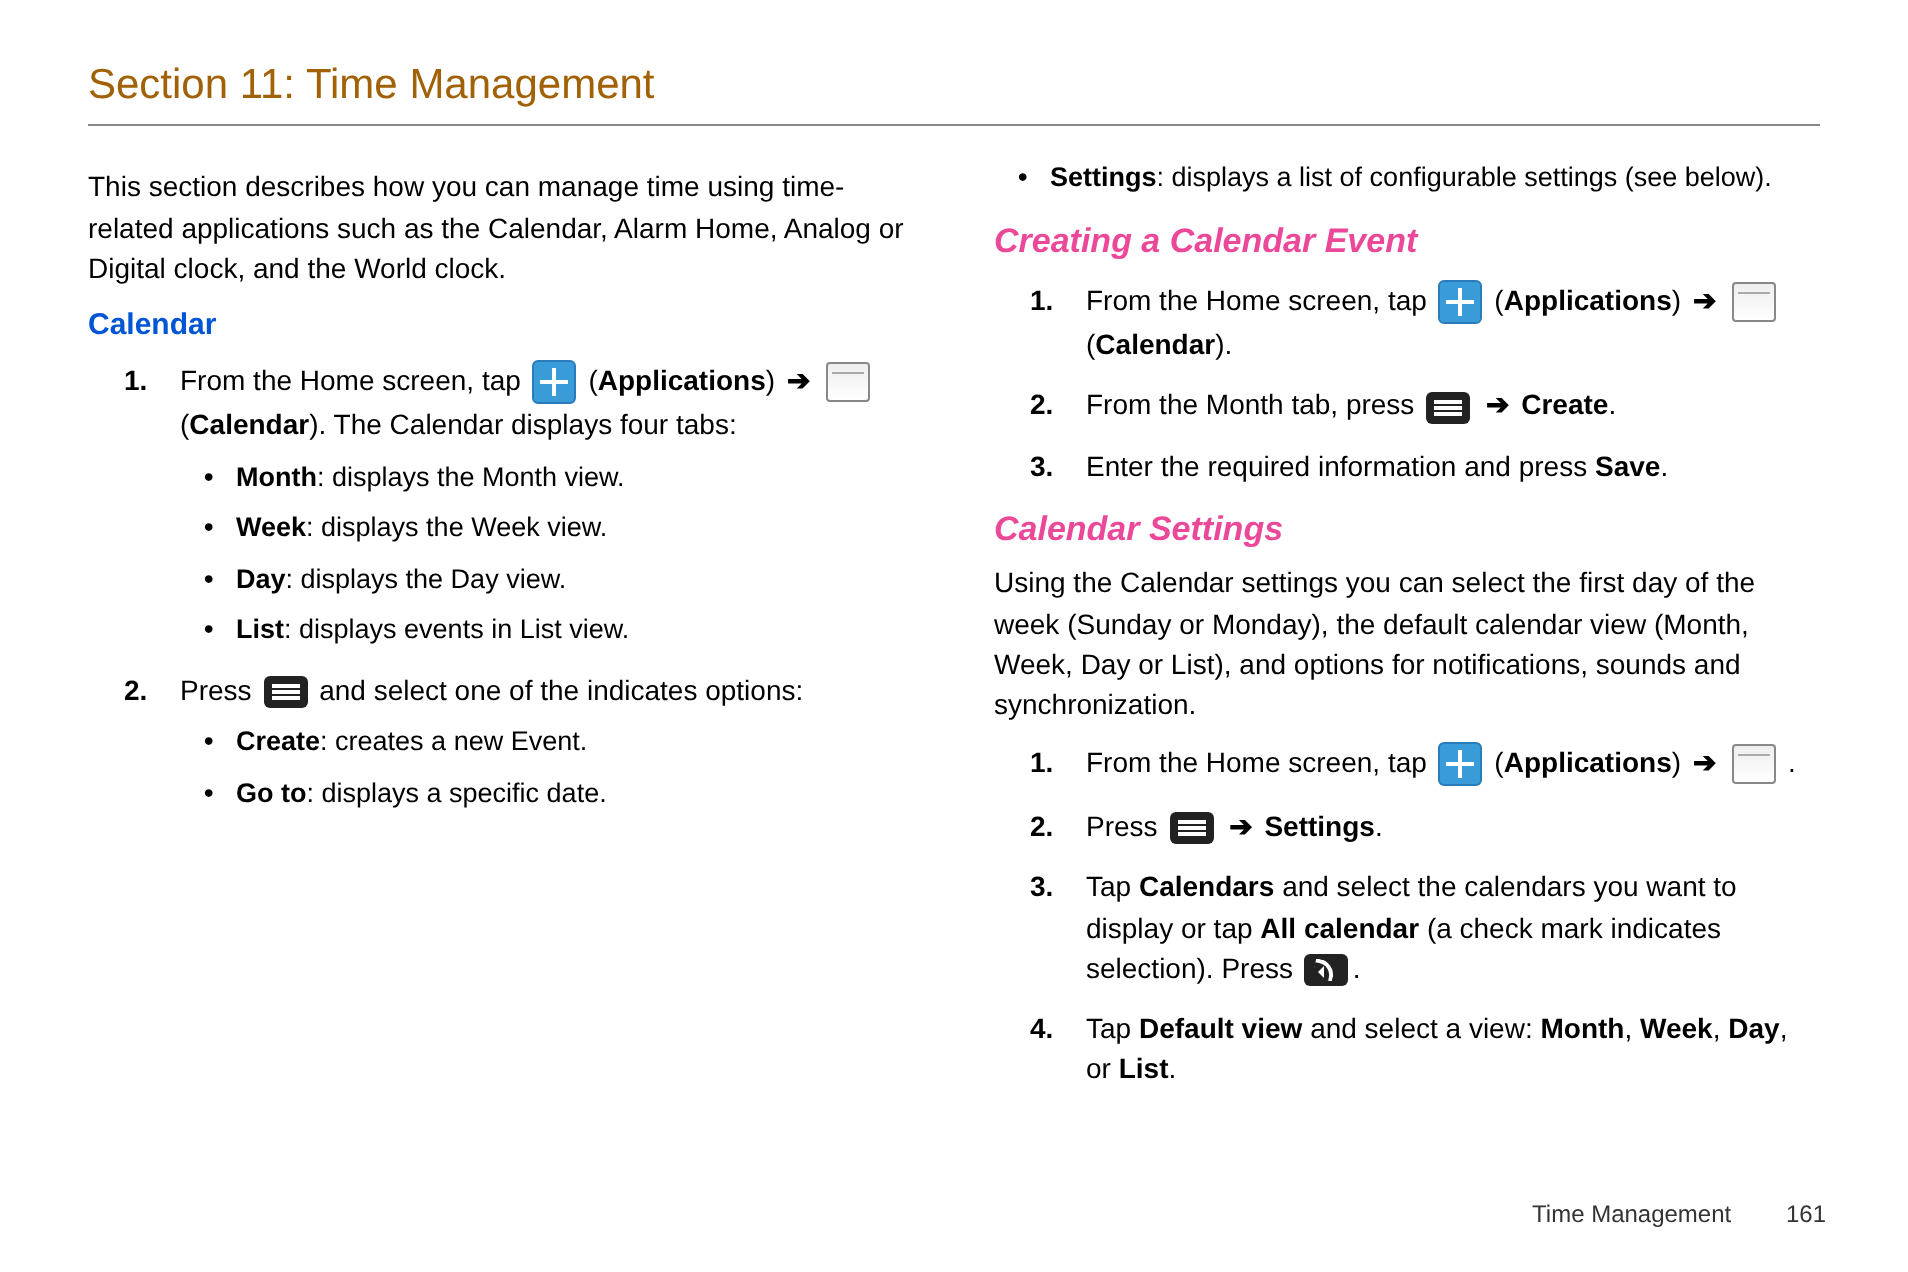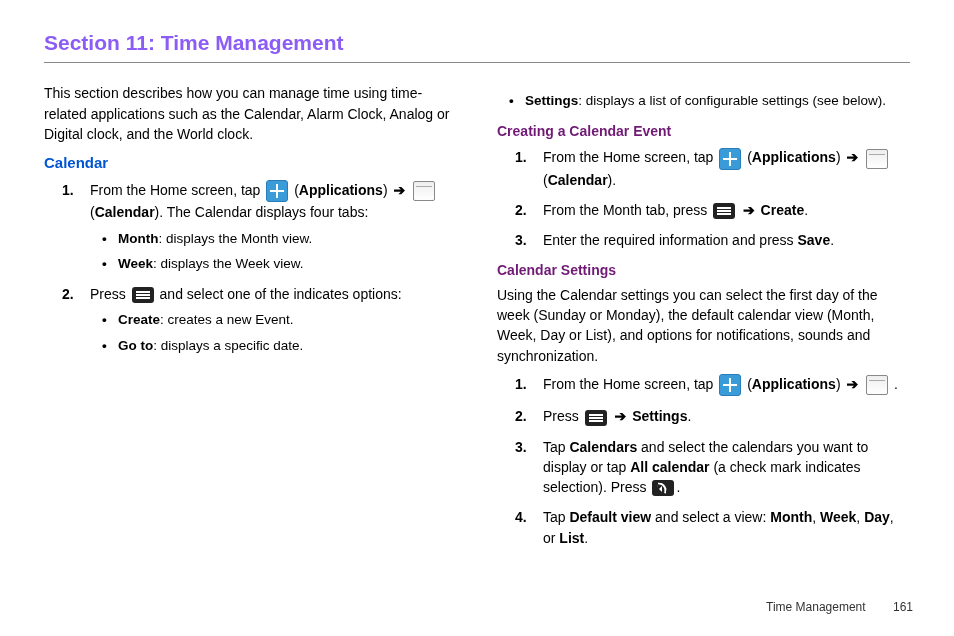--- a/index.html
+++ b/index.html
@@ -7,23 +7,23 @@
     padding: 28px 44px 20px 44px;
     font-family: Arial, Helvetica, sans-serif;
     font-size: 14px;
     color: #000;
     width: 954px;
     height: 636px;
     box-sizing: border-box;
     line-height: 1.45;
   }
   h1.section-title {
-    color: #8b5cf6;
+    color: #a16207;
     font-size: 21px;
-    font-weight: bold;
+    font-weight: normal;
     margin: 0 0 4px 0;
     font-family: Arial, sans-serif;
   }
   .rule {
     border-top: 1px solid #888;
     margin-bottom: 16px;
   }
   .columns {
     display: flex;
     gap: 40px;
@@ -32,23 +32,24 @@
     flex: 1;
     min-width: 0;
   }
   .h2-blue {
     color: #0055d4;
     font-weight: bold;
     font-size: 15px;
     margin: 8px 0 4px 0;
   }
   .h3-blue-italic {
-    color: #701a75;
-    font-weight: bold;
-    font-size: 14px;
+    color: #ec4899;
+    font-weight: bold;
+    font-style: italic;
+    font-size: 17px;
     margin: 10px 0 4px 0;
   }
   p { margin: 4px 0 8px 0; }
   ol.steps {
     list-style: none;
     padding-left: 0;
     margin: 6px 0 0 0;
   }
   ol.steps > li {
     position: relative;
@@ -157,52 +158,54 @@
   .footer .pg { margin-left: 24px; }
 </style>
 </head>
 <body>
 
 <h1 class="section-title">Section 11: Time Management</h1>
 <div class="rule"></div>
 
 <div class="columns">
   <div class="col">
-    <p>This section describes how you can manage time using time-related applications such as the Calendar, Alarm Clock, Analog or Digital clock, and the World clock.</p>
+    <p>This section describes how you can manage time using time-related applications such as the Calendar, Alarm Home, Analog or Digital clock, and the World clock.</p>
 
     <div class="h2-blue">Calendar</div>
 
     <ol class="steps">
       <li><span class="num">1.</span>
         <span>From the Home screen, tap</span>
         <span class="icon icon-apps"></span>
         <span>(</span><span class="b">Applications</span><span>)</span>
         <span class="arrow">➔</span>
         <span class="icon icon-cal"></span>
         <span>(</span><span class="b">Calendar</span><span>). The Calendar displays four tabs:</span>
 
         <ul class="bullets">
           <li><span class="b">Month</span><span>: displays the Month view.</span></li>
           <li><span class="b">Week</span><span>: displays the Week view.</span></li>
+          <li><span class="b">Day</span><span>: displays the Day view.</span></li>
+          <li><span class="b">List</span><span>: displays events in List view.</span></li>
         </ul>
       </li>
       <li><span class="num">2.</span>
         <span>Press</span>
         <span class="icon icon-menu"></span>
         <span>and select one of the indicates options:</span>
         <ul class="bullets">
           <li><span class="b">Create</span><span>: creates a new Event.</span></li>
           <li><span class="b">Go to</span><span>: displays a specific date.</span></li>
         </ul>
       </li>
     </ol>
   </div>
 
   <div class="col">
-    <ul class="bullets" style="margin-top:12px">
+    <ul class="bullets" style="margin-top:0">
       <li><span class="b">Settings</span><span>: displays a list of configurable settings (see below).</span></li>
     </ul>
 
     <div class="h3-blue-italic">Creating a Calendar Event</div>
     <ol class="steps">
       <li><span class="num">1.</span>
         <span>From the Home screen, tap</span>
         <span class="icon icon-apps"></span>
         (<span class="b">Applications</span>)
         <span class="arrow">➔</span>

